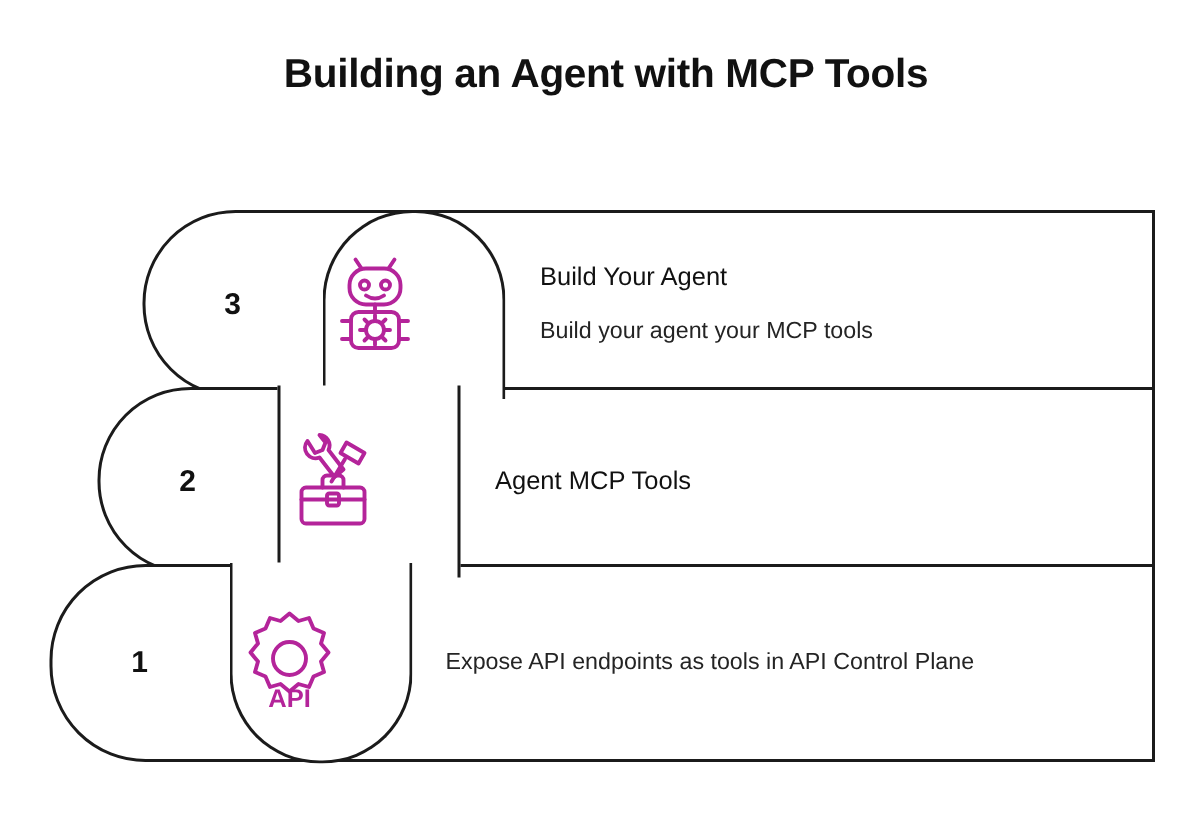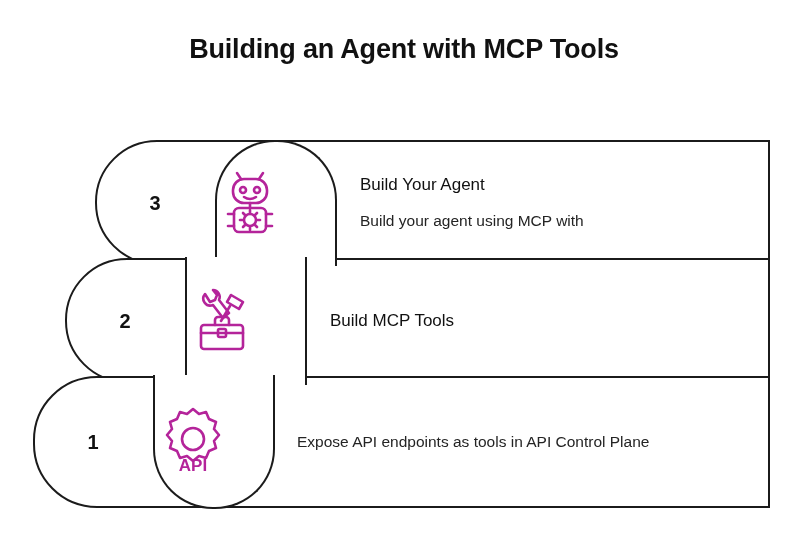--- a/index.html
+++ b/index.html
@@ -202,24 +202,24 @@
 
       <path d="M40 6 l6 5 7-2 3 7 7 3 -2 7 5 6 -5 6 2 7 -7 3 -3 7 -7-2 -6 5 -6-5 -7 2 -3-7 -7-3 2-7 -5-6 5-6 -2-7 7-3 3-7 7 2 z"></path>
       <circle cx="40" cy="36" r="11"></circle>
 
       <text x="40" y="68" font-family="Liberation Sans, sans-serif" font-size="17" font-weight="bold" fill="#b4249a" stroke="none" text-anchor="middle">API</text>
     </svg>
   </div>
 
   <div class="txt-abs txt-abs-3">
     <div class="step-head">Build Your Agent</div>
-    <div class="step-desc">Build your agent using MCP with</div>
+    <div class="step-desc">Build your agent your MCP tools</div>
   </div>
 
   <div class="txt-abs txt-abs-2">
-    <div class="step-head">Build MCP Tools</div>
+    <div class="step-head">Agent MCP Tools</div>
   </div>
 
   <div class="txt-abs txt-abs-1">
     <div class="step-desc">Expose API endpoints as tools in API Control Plane</div>
   </div>
 
 </div>
 
 </body></html>

